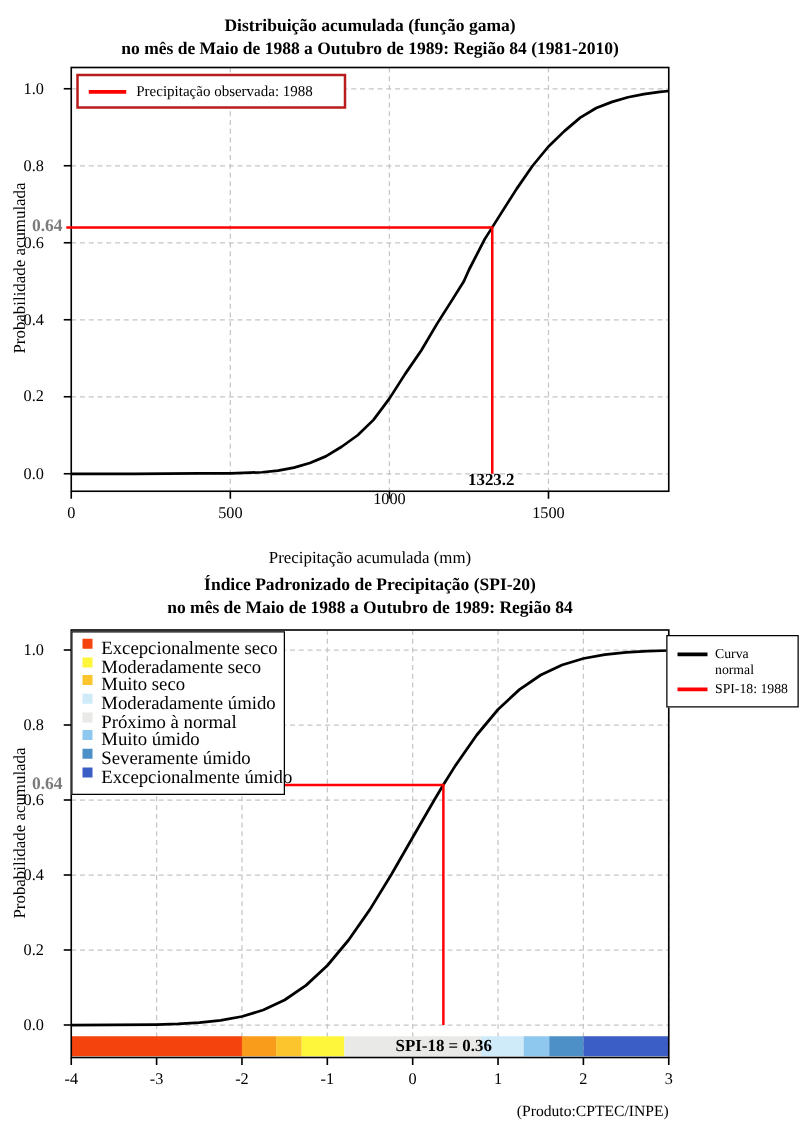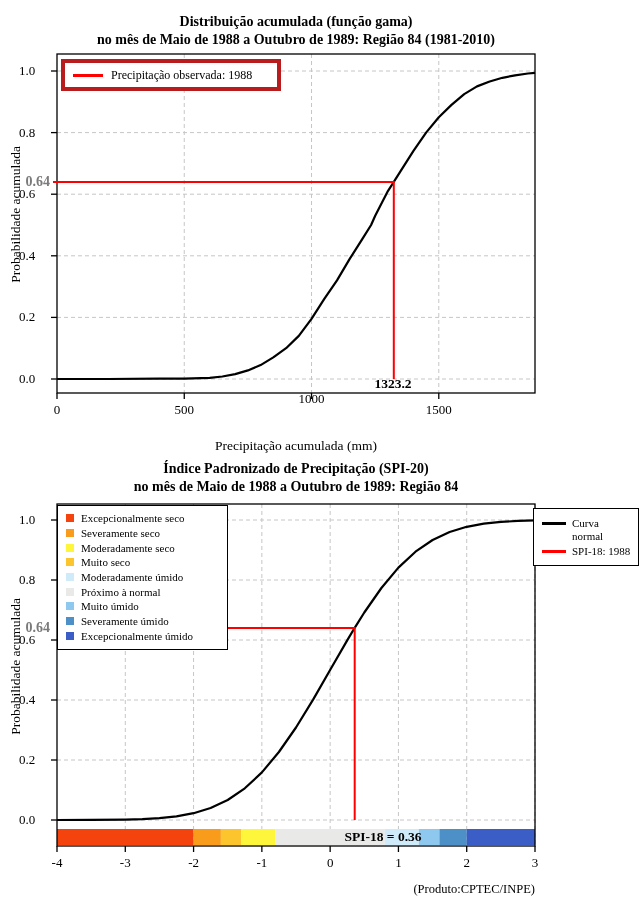--- a/index.html
+++ b/index.html
@@ -14,26 +14,26 @@
   .curve{fill:none;stroke:#000;stroke-width:2.2;stroke-linejoin:round;}
   .marker{fill:none;stroke:#ff0000;stroke-width:2;}
   .title{position:absolute;left:0;width:592px;text-align:center;font-weight:bold;font-size:14px;white-space:nowrap;}
   .xlabel{position:absolute;left:0;width:592px;text-align:center;font-size:13.5px;}
   .ylabel{position:absolute;writing-mode:vertical-rl;transform:rotate(180deg);font-size:13.5px;}
   .tick-label{position:absolute;font-size:13px;line-height:13px;}
   .tick-label.x{width:60px;text-align:center;}
   .tick-label.y{width:42px;text-align:center;}
   .prob-label{position:absolute;left:4px;width:46px;text-align:right;font-weight:bold;font-size:14px;line-height:14px;color:#7b7b7b;}
   .xval-label{position:absolute;font-weight:bold;font-size:13.5px;line-height:13.5px;width:80px;text-align:center;}
-  .spi-label{position:absolute;left:275px;top:829px;width:160px;text-align:center;font-weight:bold;font-size:13.5px;line-height:16px;padding-left:28px;}
-  .legend1{position:absolute;left:61px;top:59px;width:212px;height:24px;border:4px solid #b91c1c;background:#fff;
+  .spi-label{position:absolute;left:275px;top:829px;width:160px;text-align:center;font-weight:bold;font-size:13.5px;line-height:16px;}
+  .legend1{position:absolute;left:61px;top:59px;width:212px;height:24px;border:2px solid #b91c1c;background:#fff;
     display:flex;align-items:center;font-size:12px;white-space:nowrap;}
   .legend1 .line{width:30px;height:3px;background:#ff0000;margin:0 8px;flex:none;}
   .cat-legend{position:absolute;left:57px;top:505px;width:169px;border:1px solid #000;background:#fff;padding:5px 0 6px 0;}
-  .cat-row{display:flex;align-items:center;height:14.7px;font-size:11px;white-space:nowrap;}
+  .cat-row{display:flex;align-items:flex-start;height:14.7px;font-size:15px;white-space:nowrap;}
   .swatch{width:8px;height:8px;margin:0 7px 0 8px;flex:none;}
   .legend2{position:absolute;left:533px;top:508px;width:104px;border:1px solid #000;background:#fff;padding:6px 0 5px 0;font-size:11px;}
   .l2-row{display:flex;margin:2px 0;}
   .l2-line{width:24px;height:2.5px;margin:5px 6px 0 8px;flex:none;}
   .l2-text div{line-height:13px;}
   .footer{position:absolute;top:882px;left:350px;width:185px;text-align:right;font-size:12.5px;white-space:nowrap;}
   .spi-axis-label{position:absolute;top:884px;left:0;width:592px;text-align:center;font-size:13.5px;}
 </style>
 </head>
 <body>
@@ -118,24 +118,20 @@
   <div class="title" style="top:479px">no mês de Maio de 1988 a Outubro de 1989: Região 84</div>
   <div class="ylabel" style="left:8px;top:598px">Probabilidade acumulada</div>
   <div class="prob-label" style="top:621px">0.64</div>
   <div class="spi-label">SPI-18 = 0.36</div>
   <div class="cat-legend">
       <div class="cat-row">
         <span class="swatch" style="background: rgb(245, 67, 13);"></span>
         <span>Excepcionalmente seco</span>
       </div>
       <div class="cat-row">
-        <span class="swatch" style="background: rgb(249, 156, 27);"></span>
-        <span>Severamente seco</span>
-      </div>
-      <div class="cat-row">
         <span class="swatch" style="background: rgb(253, 246, 58);"></span>
         <span>Moderadamente seco</span>
       </div>
       <div class="cat-row">
         <span class="swatch" style="background: rgb(252, 197, 45);"></span>
         <span>Muito seco</span>
       </div>
       <div class="cat-row">
         <span class="swatch" style="background: rgb(207, 234, 248);"></span>
         <span>Moderadamente úmido</span>

